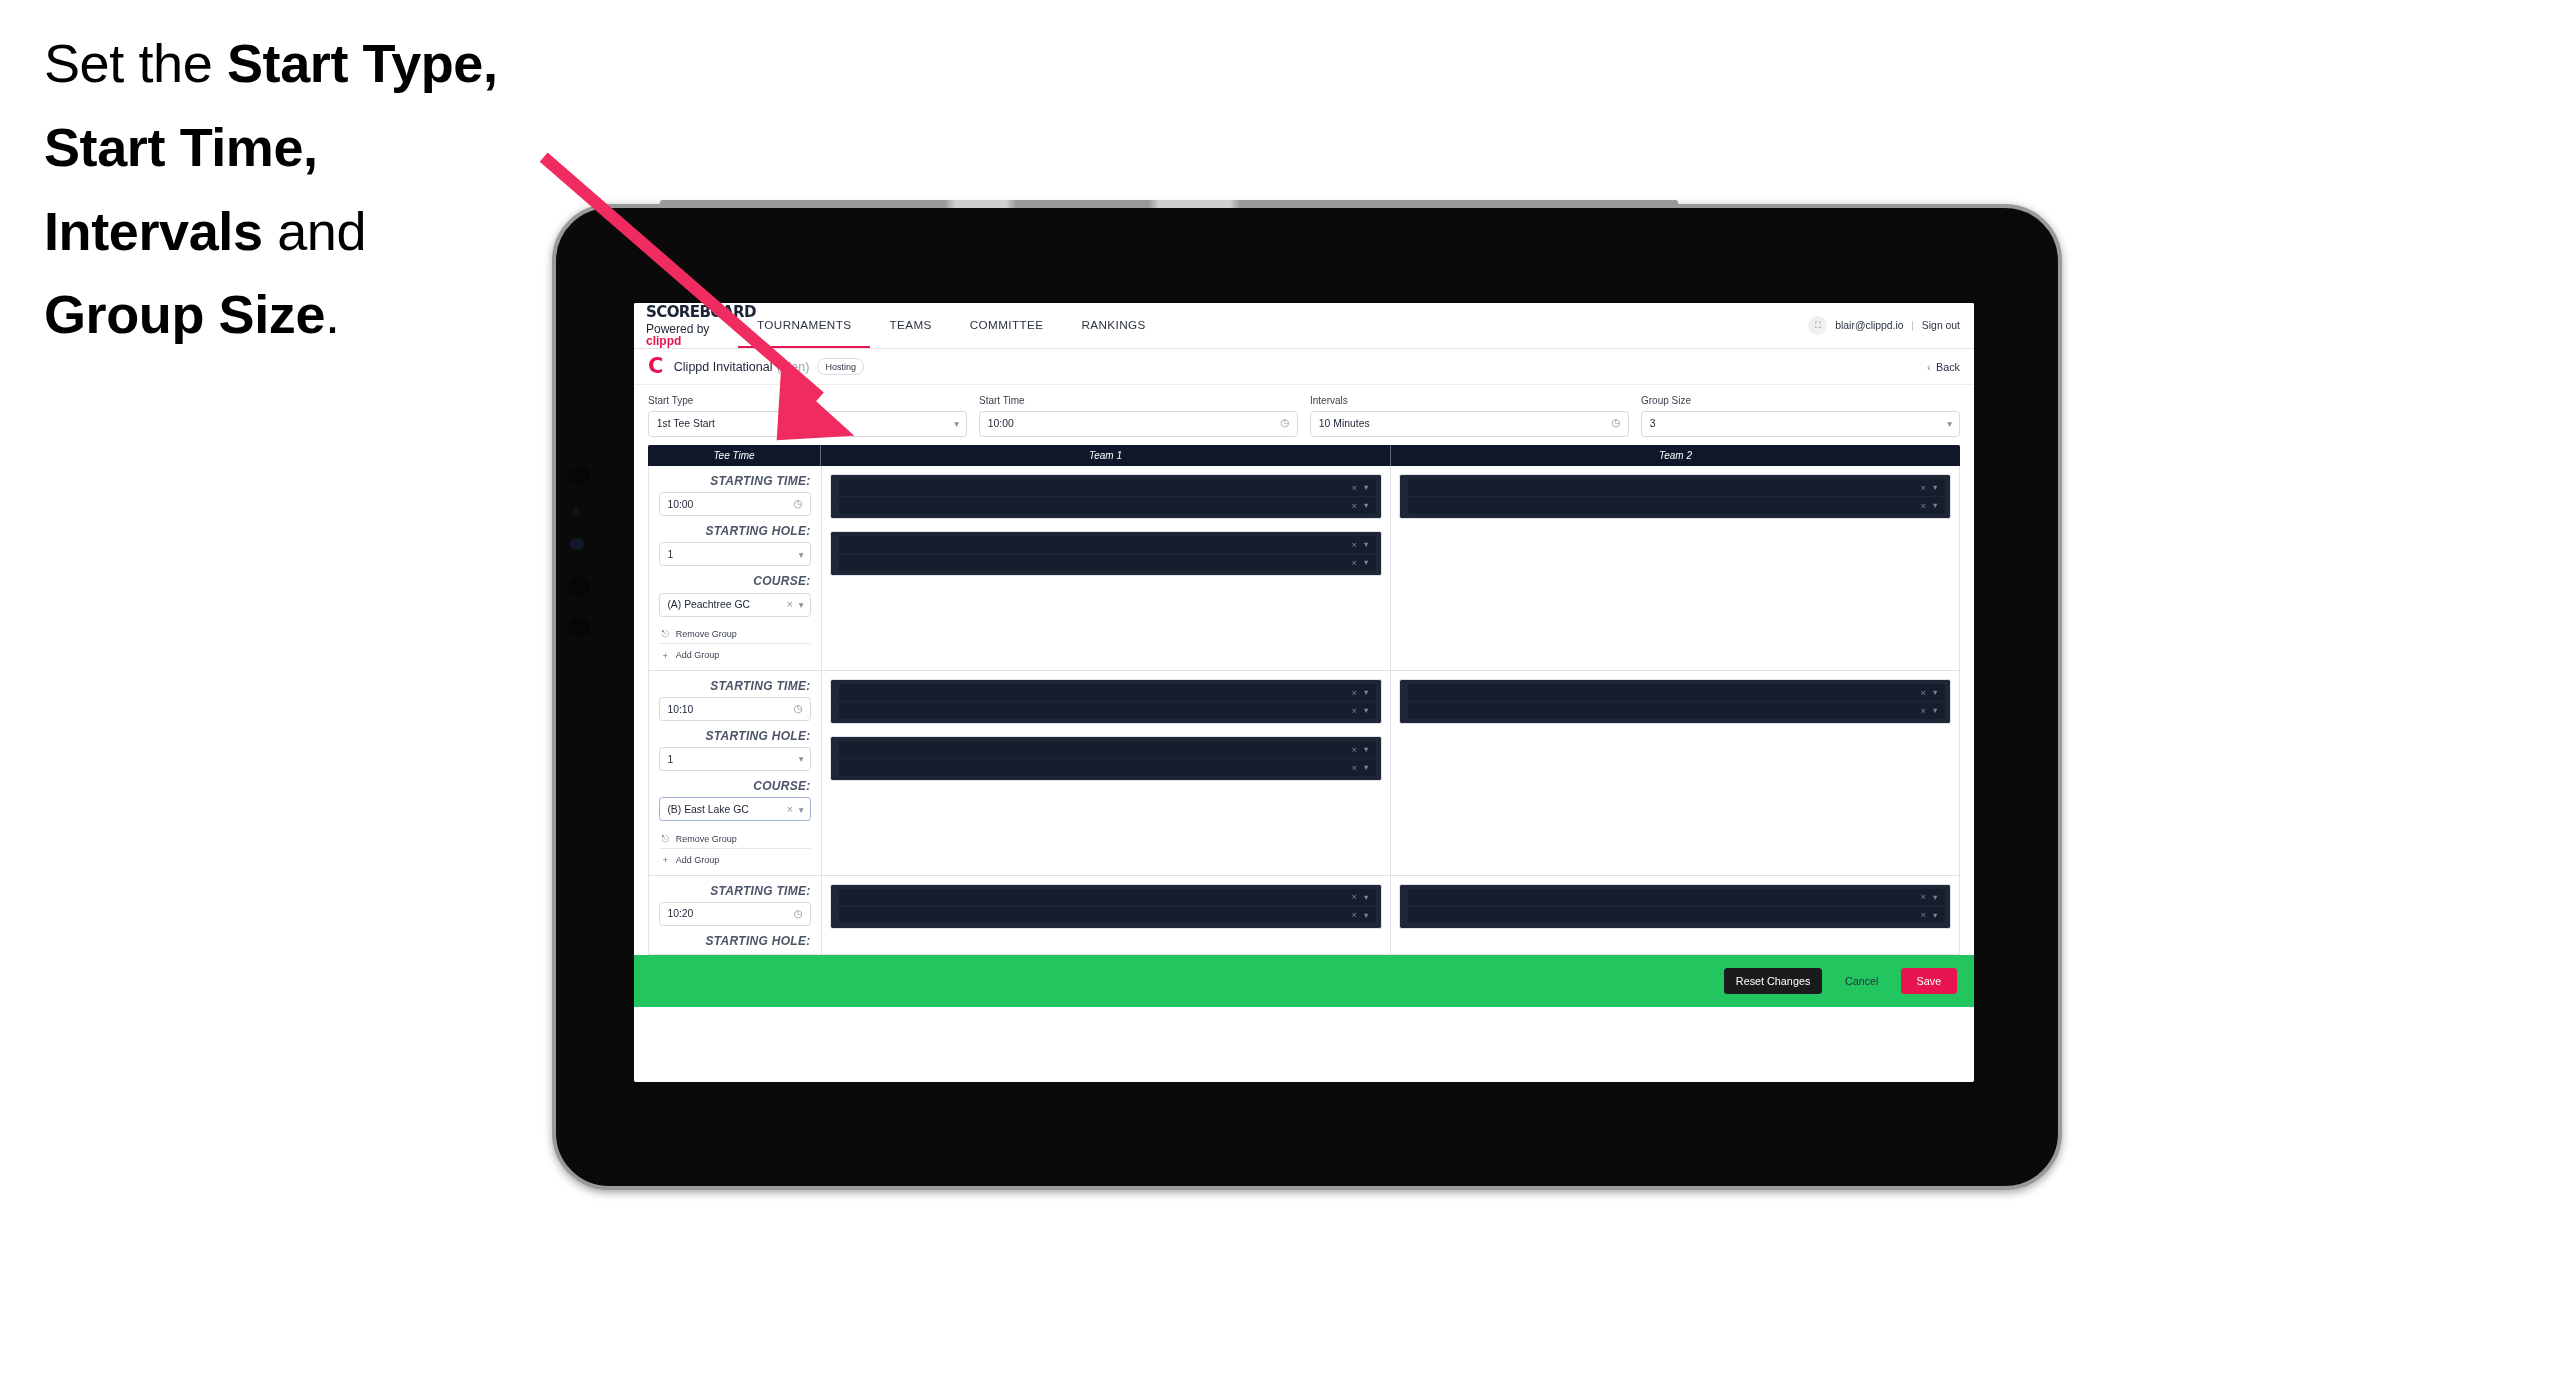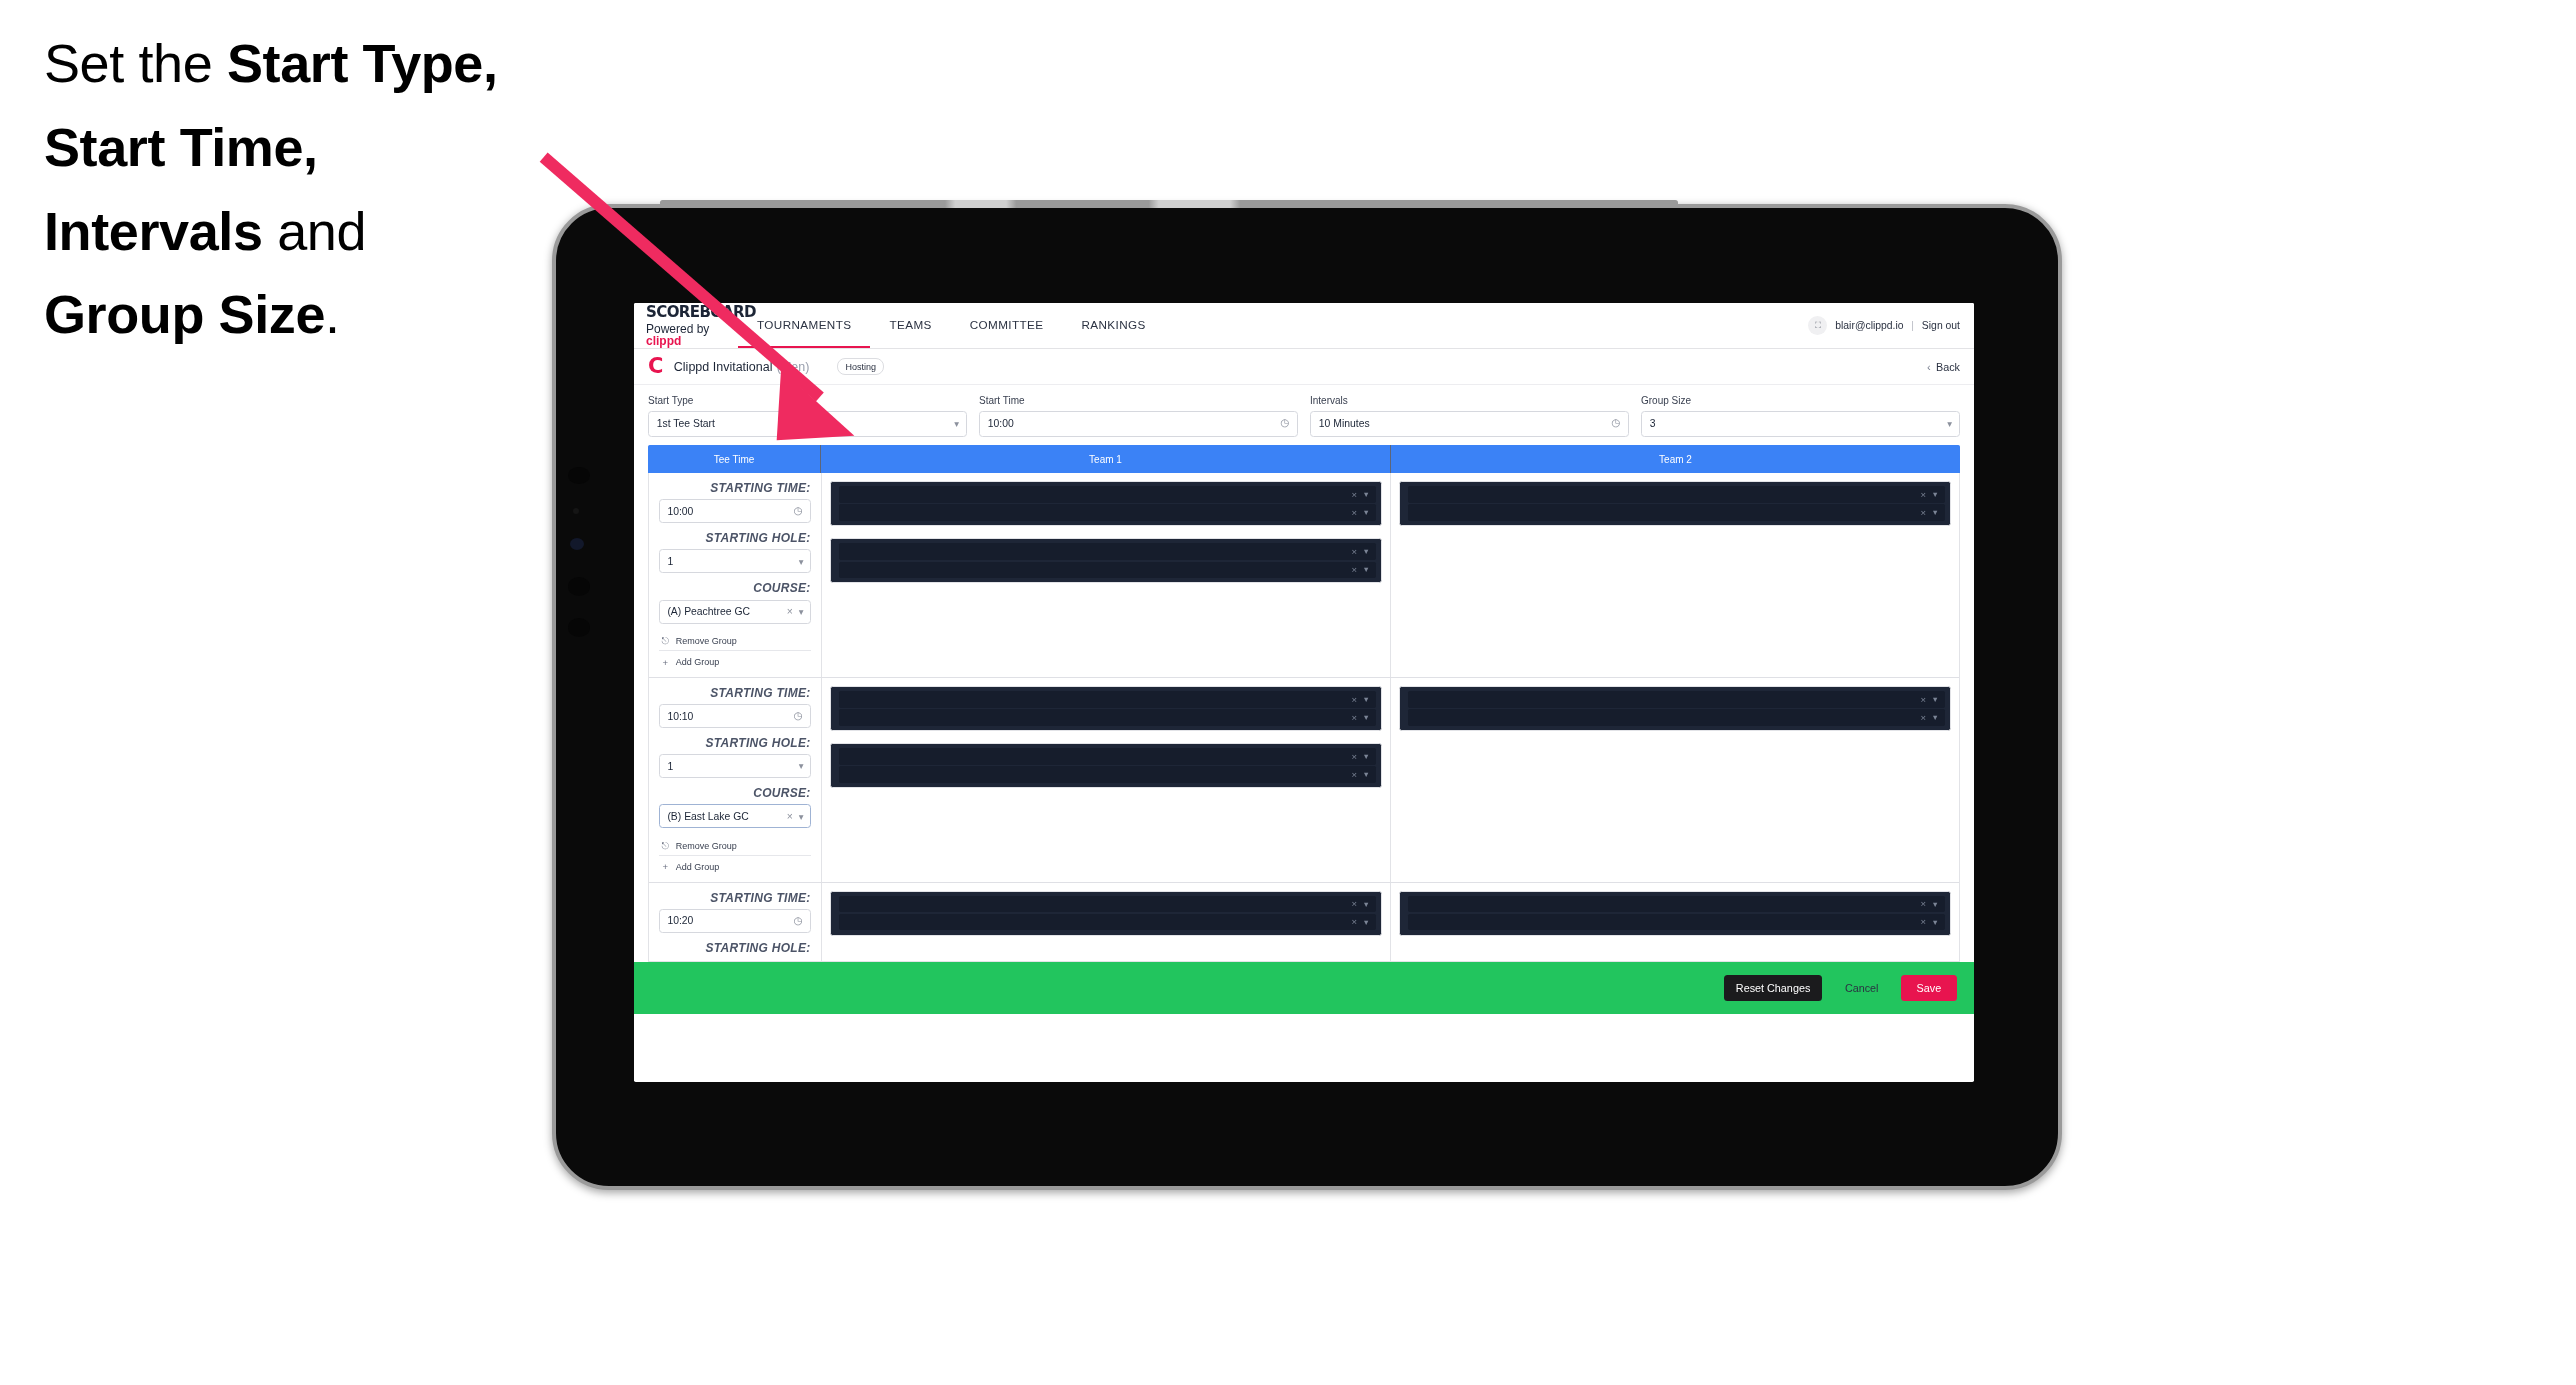--- a/index.html
+++ b/index.html
@@ -130,21 +130,21 @@
     position: relative;
   }
   .c-mark {
     font-size: 21px; font-weight: bold; color: #e8144f;
     line-height: 1; margin-right: 10.4px;
     font-family: "DejaVu Sans", sans-serif;
   }
   .crumb-title { font-size: 12.5px; color: #1c2536; }
   .crumb-gender { font-size: 12.5px; color: #9aa0ae; margin-left: 4.3px; }
   .hosting-pill {
-    margin-left: 28px;
+    margin-left: 8px;
     border: 0.9px solid #dcdde1; border-radius: 8px;
     padding: 2.6px 7px; font-size: 9px; color: #2b3242;
     background: #fff;
   }
   .back-btn {
     margin-left: auto;
     display: flex; align-items: center; gap: 5.2px;
     font-size: 10.8px; color: #2b3242; cursor: pointer;
   }
   .back-btn .chev { font-size: 11.2px; color: #7b8190; }
@@ -169,23 +169,24 @@
     cursor: pointer;
   }
   .field-box .val { flex: 1; }
   .ico { color: #8c919d; font-size: 10.4px; line-height: 1; }
   .ico.stepper { font-size: 9.5px; letter-spacing: -0.9px; }
 
   
   #table { padding: 0 14px 0 14px; }
   .thead {
     display: flex;
-    background: #3b82f6;
-    height: 28px;
+    background: #0f172a;
+    height: 21px;
     border-radius: 1.7px 1.7px 0 0;
+    font-style: italic;
   }
   .th {
     display: flex; align-items: center; justify-content: center;
     color: #ffffff; font-size: 10px;
     border-right: 0.9px solid #5d6579;
   }
   .th:last-child { border-right: none; }
   .th.tee   { width: 173px; }
   .th.team  { flex: 1; }
 

